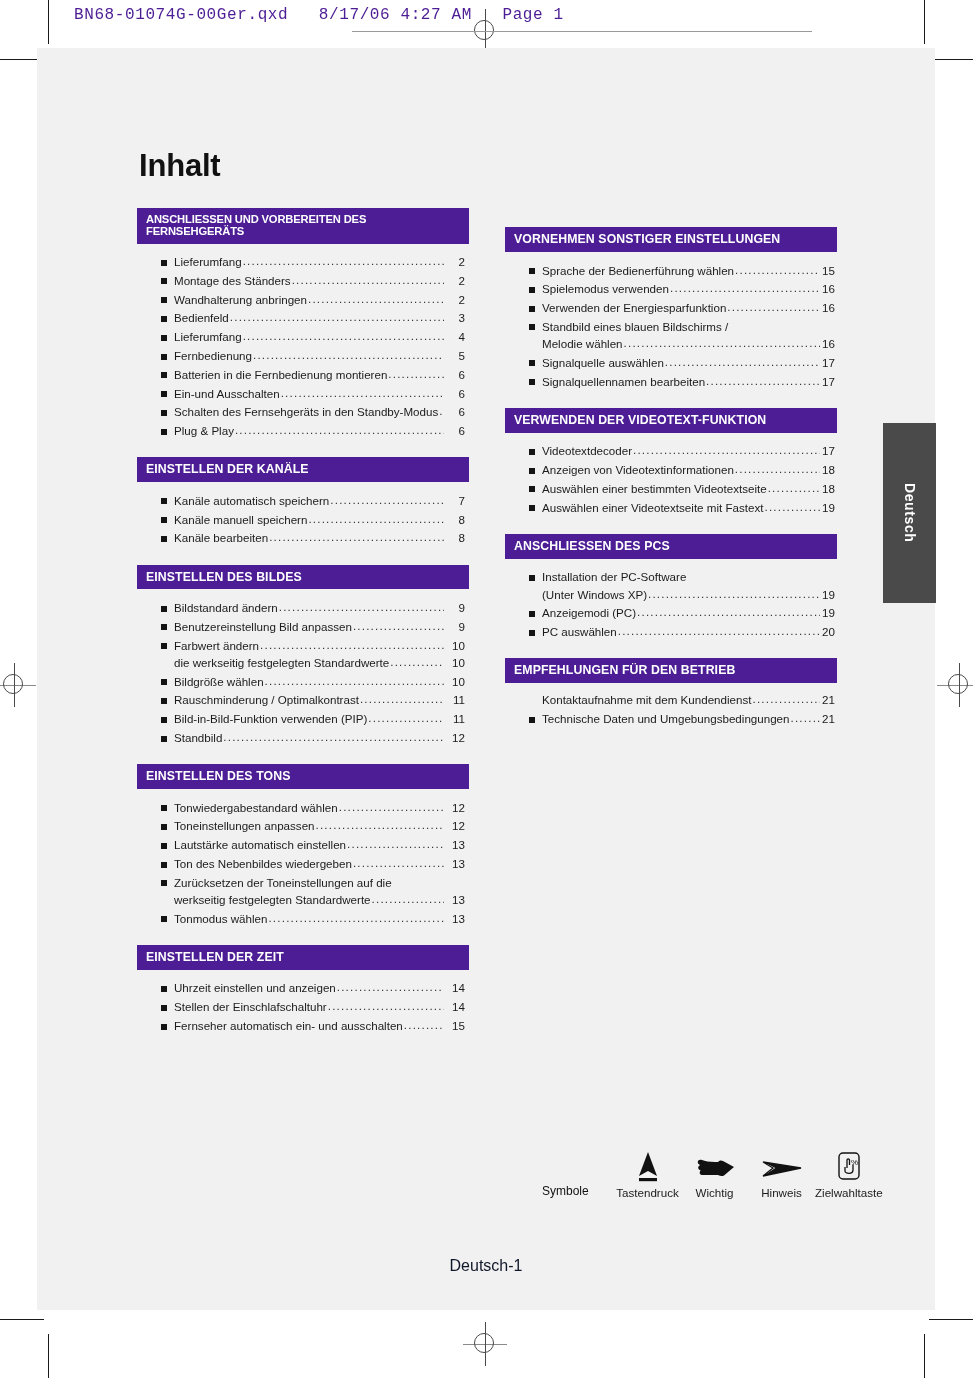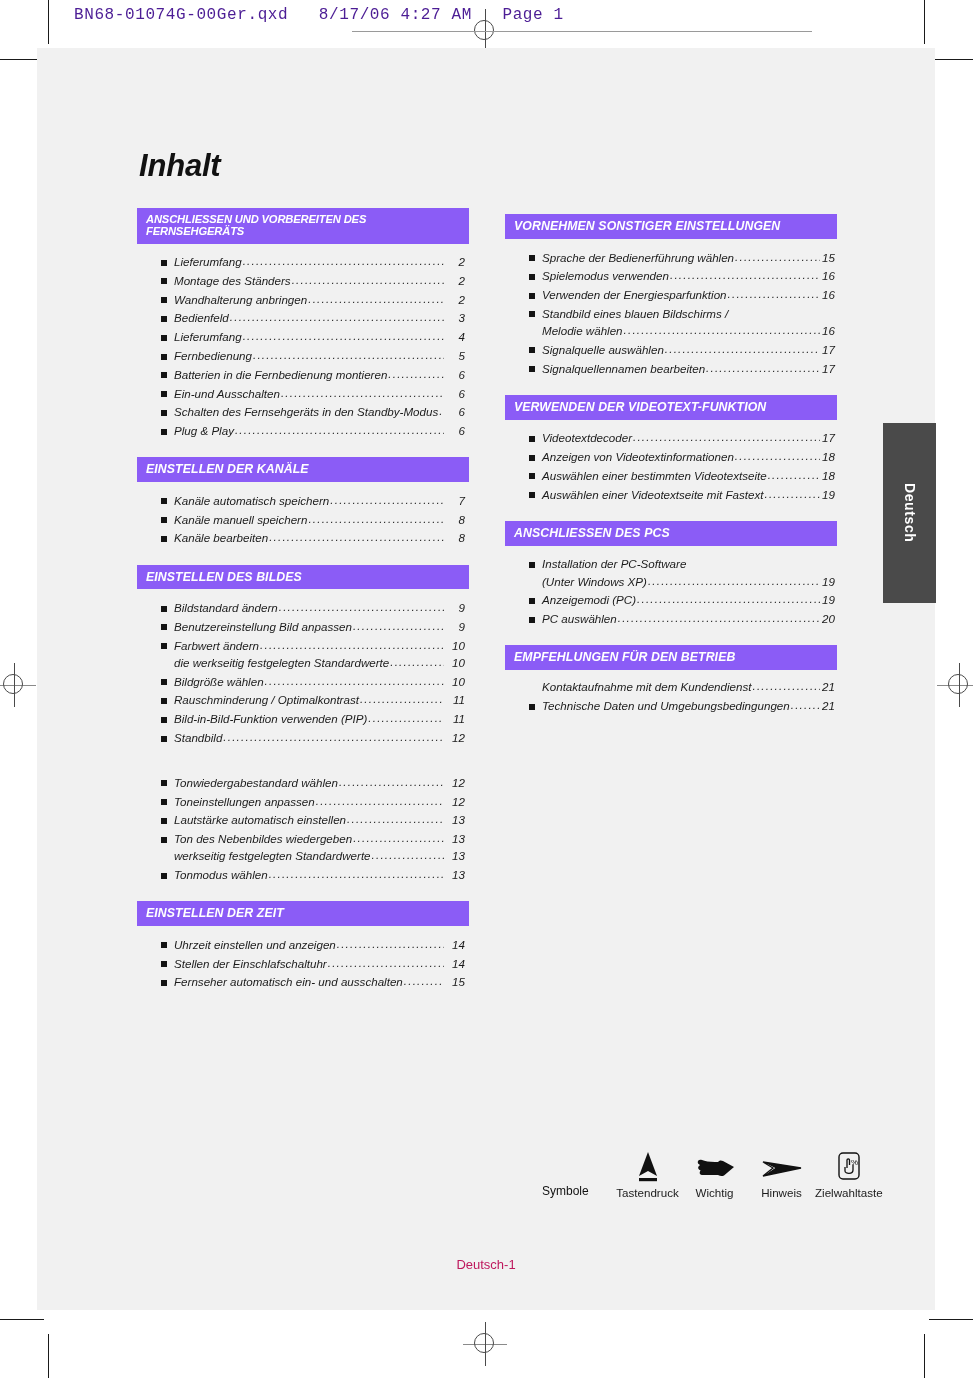--- a/index.html
+++ b/index.html
@@ -71,42 +71,41 @@
     height: 1px;
     background: #9a9a9a;
   }
 
   
   .content {
     position: absolute;
     left: 100px;
     top: 100px;
     width: 760px;
-    font-style: italic;
   }
   .doc-title {
     font-size: 31px;
     font-weight: bold;
     color: #111;
     letter-spacing: -0.2px;
     margin: 0 0 24px 2px;
   }
 
   .columns {
     display: flex;
     gap: 36px;
     align-items: flex-start;
   }
   .col { width: 332px; }
-  .col-right { padding-top: 6px; }
+  .col-right { padding-top: 6px; margin-top: 13px; }
 
   .section { margin-bottom: 13px; }
 
   .section-head {
-    background: #8b5cf6;
+    background: #4c1d95;
     color: #ffffff;
     font-size: 12.3px;
     font-weight: bold;
     letter-spacing: 0.1px;
     padding: 6px 8px 6px 9px;
     line-height: 1.05;
     box-sizing: border-box;
   }
   .section-head.squeeze {
     font-size: 11.2px;
@@ -207,22 +206,22 @@
     margin-bottom: 4px;
   }
 
   
   .footer {
     position: absolute;
     left: 0;
     top: 1209px;
     width: 898px;
     text-align: center;
-    font-size: 13px;
-    color: #be185d;
+    font-size: 16px;
+    color: #0f172a;
   }
 </style>
 </head>
 <body>
 
 <div class="crop-line" style="left:48px; top:0; width:1px; height:44px;"></div>
 <div class="crop-line" style="left:0; top:59px; width:44px; height:1px;"></div>
 <div class="crop-line" style="left:924px; top:0; width:1px; height:44px;"></div>
 <div class="crop-line" style="left:929px; top:59px; width:44px; height:1px;"></div>
 <div class="crop-line" style="left:48px; top:1334px; width:1px; height:44px;"></div>
@@ -396,20 +395,21 @@
               </li>
               <li class="toc-item">
                 <span class="bullet"></span>
                 <span class="toc-label">Standbild</span>
                 <span class="leader">..........................................................................................</span>
                 <span class="pageno">12</span>
               </li>
             </ul>
           </div>
           <div class="section">
+            <div class="section-head">EINSTELLEN DES TONS</div>
             <ul class="toc-list">
               <li class="toc-item">
                 <span class="bullet"></span>
                 <span class="toc-label">Tonwiedergabestandard wählen</span>
                 <span class="leader">..........................................................................................</span>
                 <span class="pageno">12</span>
               </li>
               <li class="toc-item">
                 <span class="bullet"></span>
                 <span class="toc-label">Toneinstellungen anpassen</span>
@@ -420,20 +420,24 @@
                 <span class="bullet"></span>
                 <span class="toc-label">Lautstärke automatisch einstellen</span>
                 <span class="leader">..........................................................................................</span>
                 <span class="pageno">13</span>
               </li>
               <li class="toc-item">
                 <span class="bullet"></span>
                 <span class="toc-label">Ton des Nebenbildes wiedergeben</span>
                 <span class="leader">..........................................................................................</span>
                 <span class="pageno">13</span>
+              </li>
+              <li class="toc-item">
+                <span class="bullet"></span>
+                <span class="toc-label">Zurücksetzen der Toneinstellungen auf die</span>
               </li>
               <li class="toc-item cont">
                 <span class="bullet spacer"></span>
                 <span class="toc-label">werkseitig festgelegten Standardwerte</span>
                 <span class="leader">..........................................................................................</span>
                 <span class="pageno">13</span>
               </li>
               <li class="toc-item">
                 <span class="bullet"></span>
                 <span class="toc-label">Tonmodus wählen</span>

